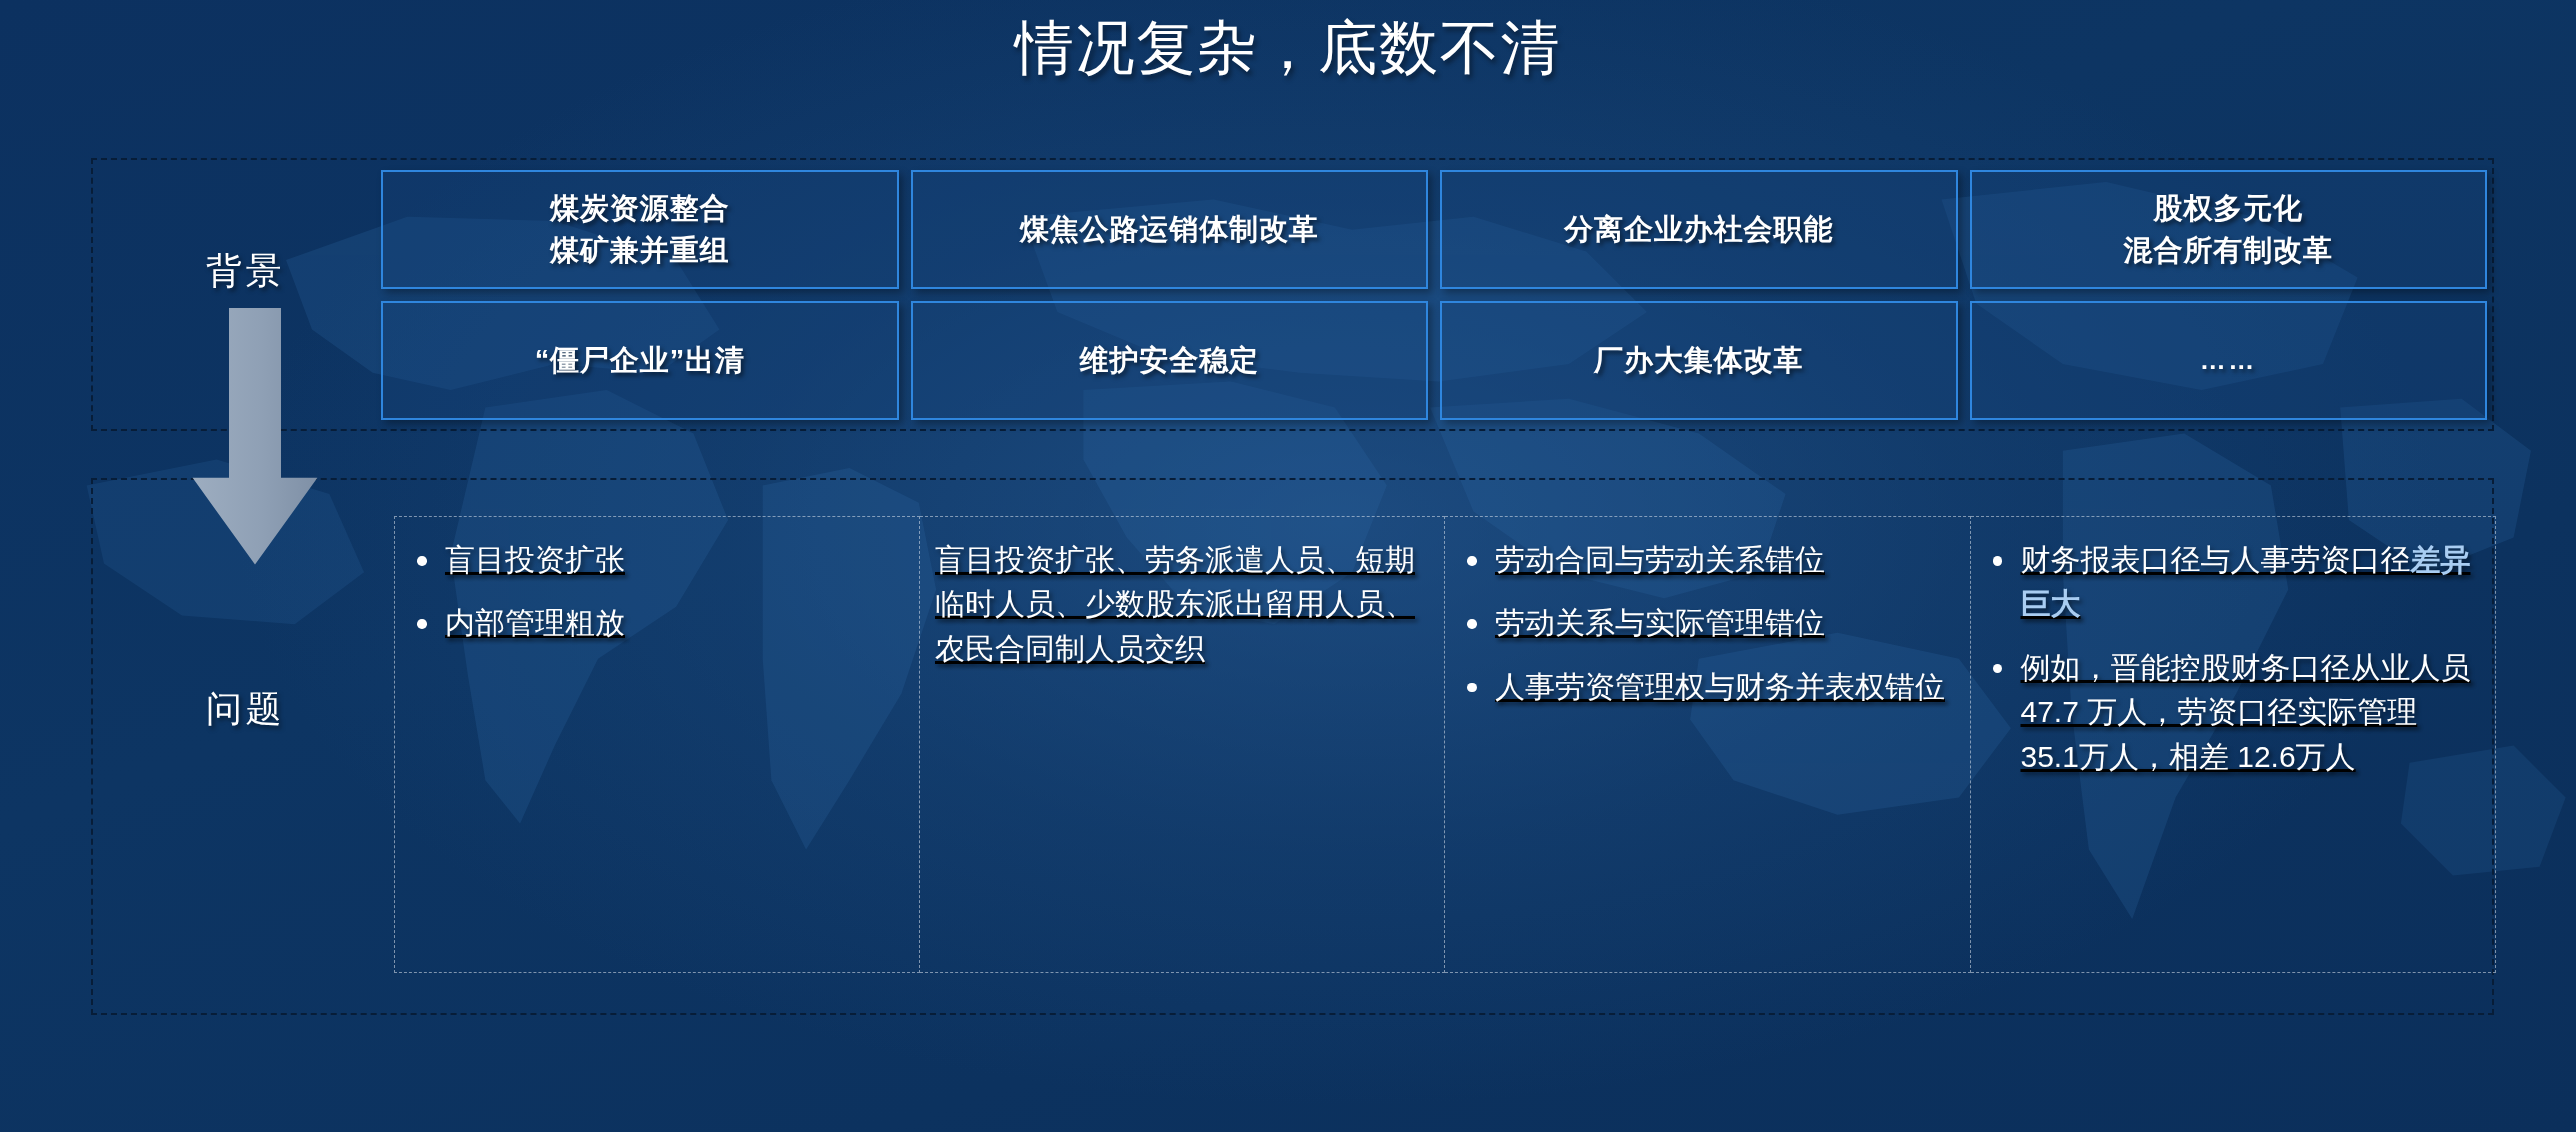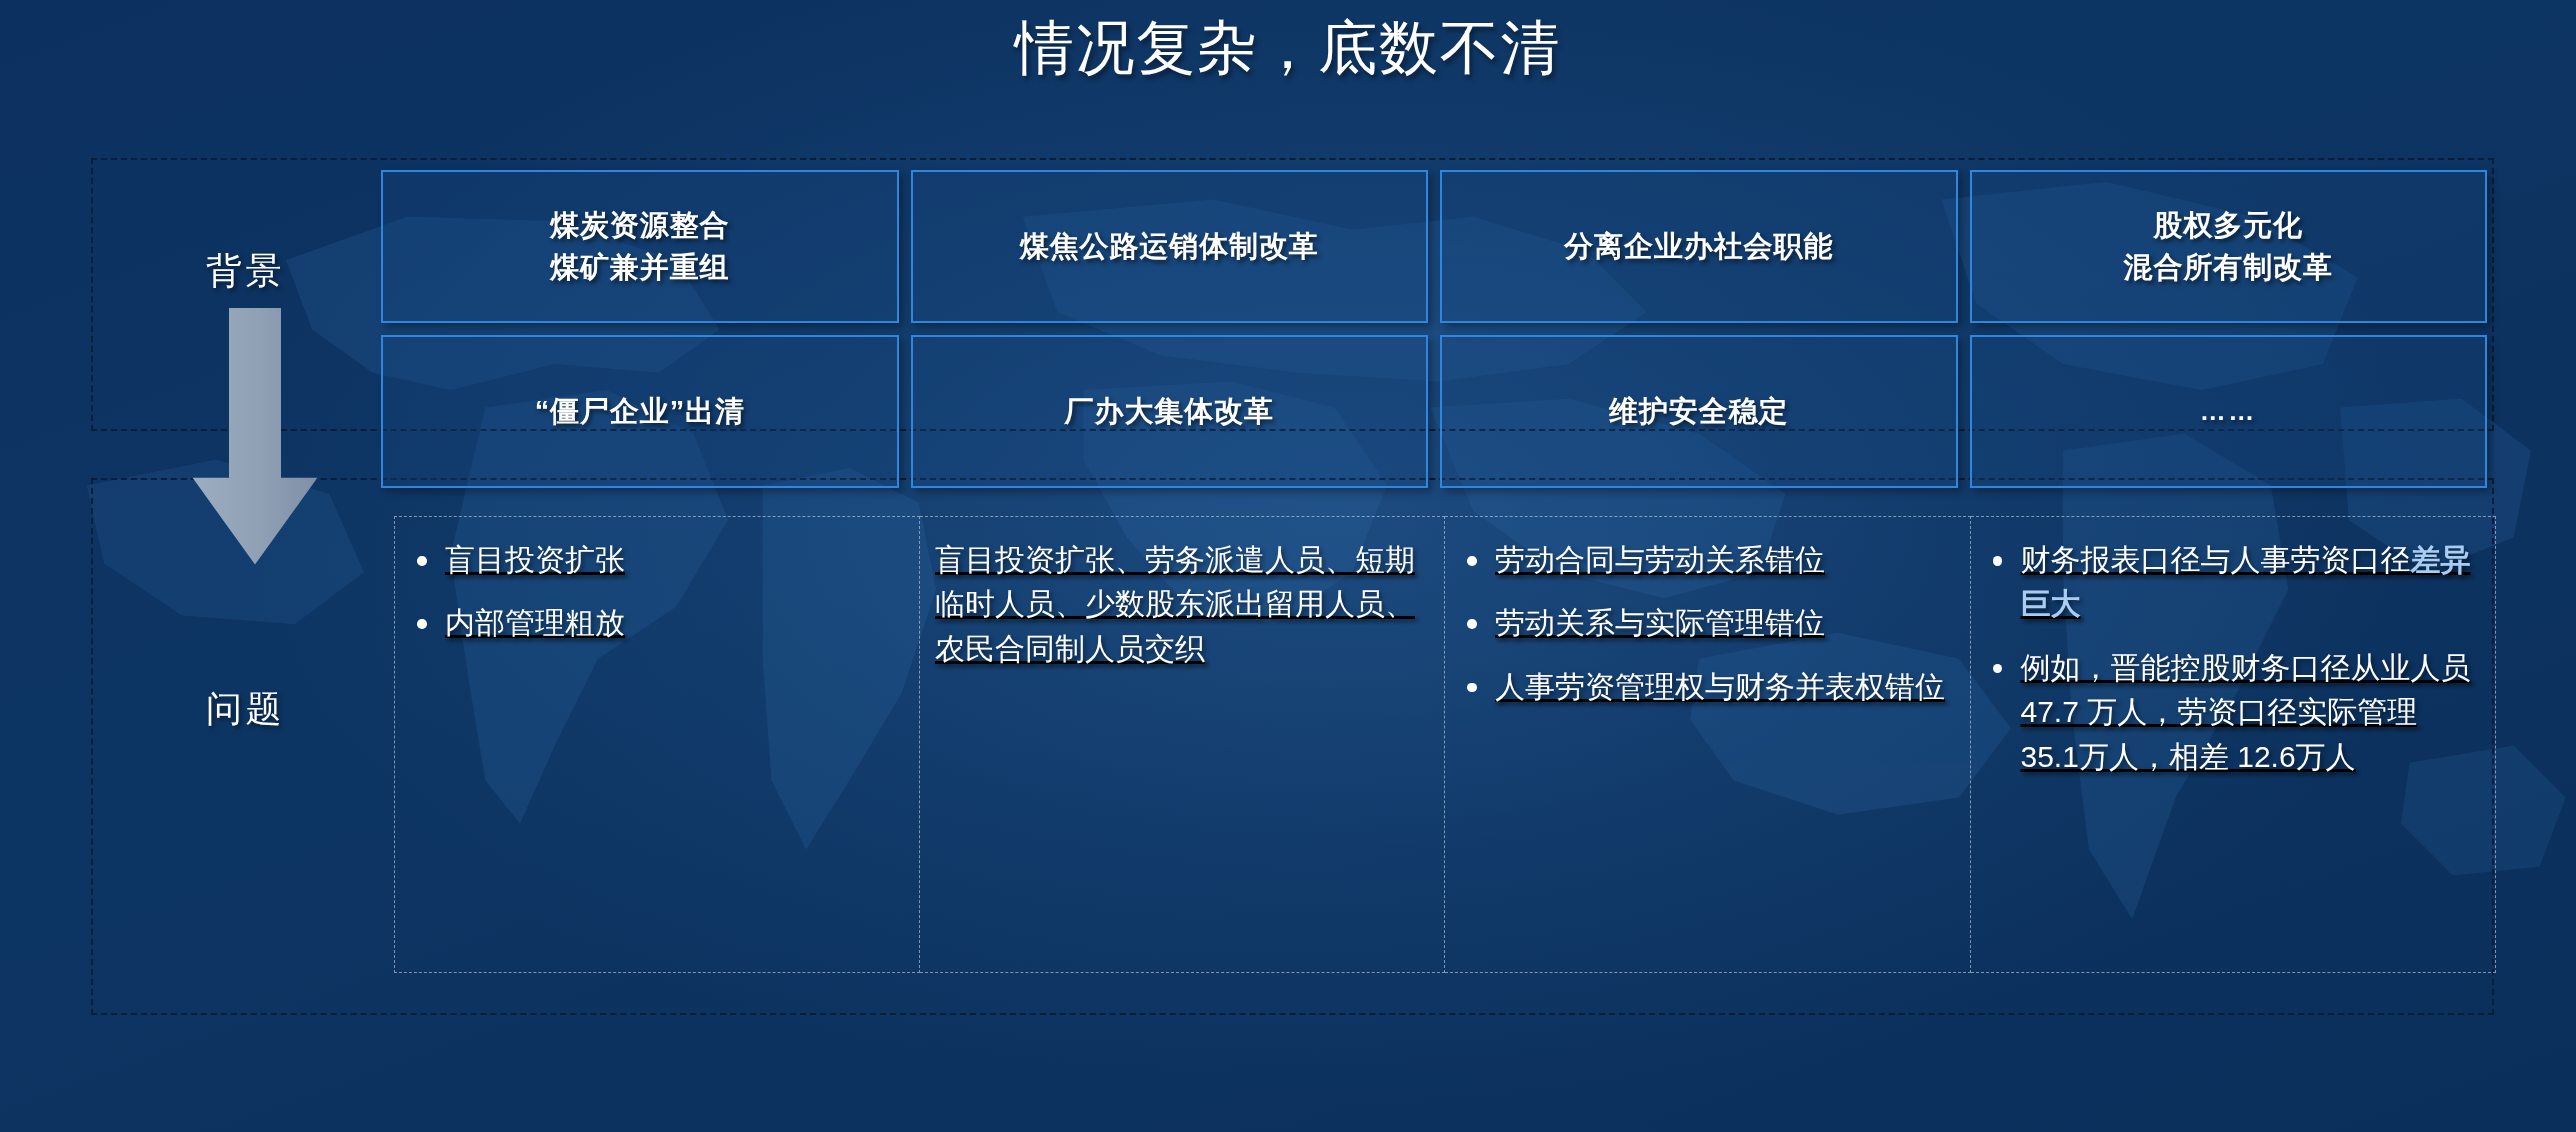--- a/index.html
+++ b/index.html
@@ -84,21 +84,21 @@
     left: 189px; top: 308px;
     width: 132px; height: 260px;
     z-index: 4;
   }
   #down-arrow svg { width: 100%; height: 100%; display: block; }
 
   
   #bg-grid {
     position: absolute;
     left: 381px; top: 170px;
-    width: 2106px; height: 318px;
+    width: 2106px; height: 250px;
     display: grid;
     grid-template-columns: repeat(4, 1fr);
     grid-template-rows: repeat(2, 1fr);
     column-gap: 28px;
     row-gap: 13px;
     z-index: 6;
     gap: 12px;
   }
   .bg-box {
     border: 2.6px solid #2f86de;
@@ -214,22 +214,22 @@
   </div>
 
   <div id="bg-grid">
     <div class="bg-box">煤炭资源整合
 煤矿兼并重组</div>
     <div class="bg-box">煤焦公路运销体制改革</div>
     <div class="bg-box">分离企业办社会职能</div>
     <div class="bg-box">股权多元化
 混合所有制改革</div>
     <div class="bg-box">“僵尸企业”出清</div>
+    <div class="bg-box">维护安全稳定</div>
     <div class="bg-box">厂办大集体改革</div>
-    <div class="bg-box">维护安全稳定</div>
     <div class="bg-box dots">……</div>
   </div>
 
   <div id="prob-grid">
 
     <div class="prob-col">
       <ul class="bullet-list">
         <li>盲目投资扩张</li>
         <li>内部管理粗放</li>
       </ul>

